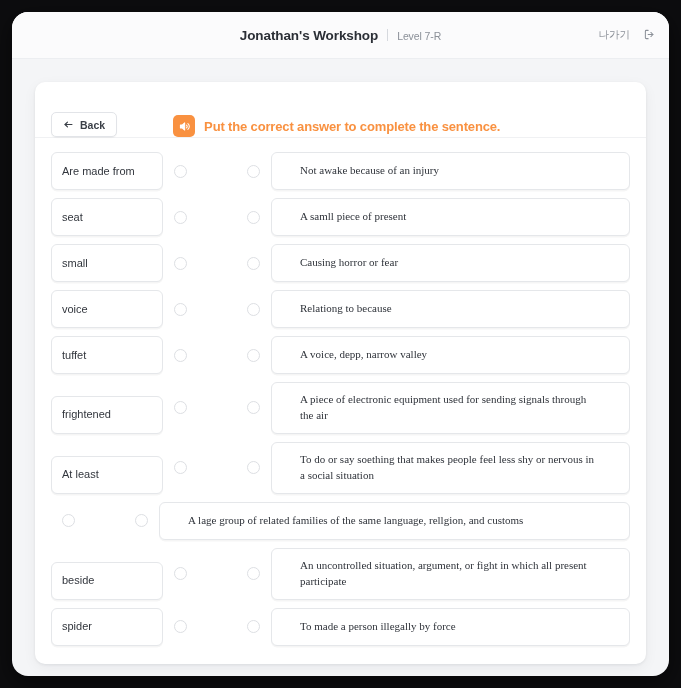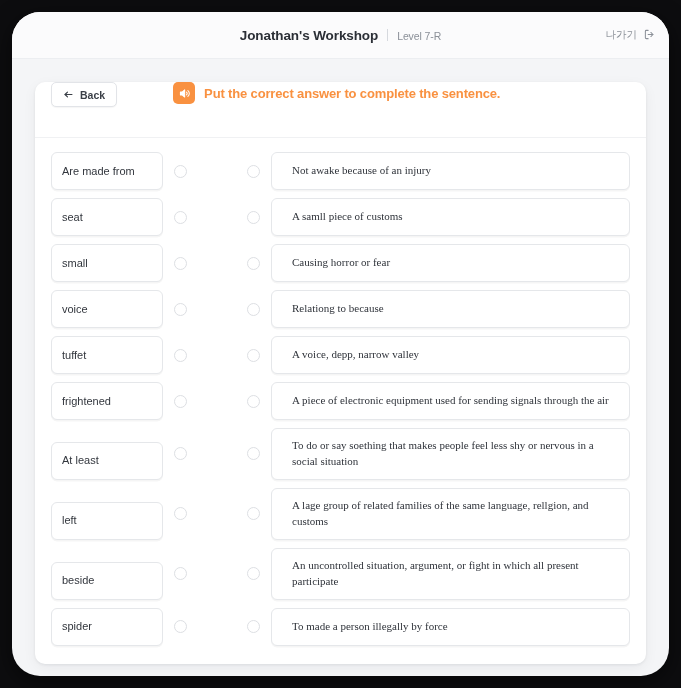--- a/index.html
+++ b/index.html
@@ -15,21 +15,21 @@
   }
 
   
   #window-frame {
     position: absolute;
     left: 12px;
     top: 12px;
     width: 657px;
     height: 664px;
     background: #f4f5f7;
-    border-radius: 28px;
+    border-radius: 16px;
     overflow: hidden;
     box-shadow: 0 6px 22px rgba(0,0,0,0.55);
   }
 
   
   #top-bar {
     position: relative;
     height: 46px;
     background: #fbfbfc;
     border-bottom: 1px solid #eceef1;
@@ -61,21 +61,21 @@
     color: #8b9098;
     letter-spacing: -0.1px;
   }
   #exit-group {
     position: absolute;
     right: 14px;
     top: 50%;
     transform: translateY(-50%);
     display: flex;
     align-items: center;
-    gap: 7px;
+    gap: 14px;
     cursor: pointer;
   }
   .exit-label {
     font-size: 10.5px;
     color: #8b9098;
   }
   .exit-icon { display: block; }
 
   
   #quiz-card {
@@ -83,21 +83,21 @@
     left: 23px;
     top: 70px;
     width: 611px;
     background: #ffffff;
     border-radius: 10px;
     box-shadow: 0 1px 3px rgba(18,22,30,0.07), 0 4px 14px rgba(18,22,30,0.05);
   }
   #card-header {
     height: 56px;
     display: flex;
-    align-items: flex-start;
+    align-items: flex-end;
     padding: 0 16px;
     border-bottom: 1px solid #f0f1f3;
     box-sizing: border-box;
   }
   #back-button {
     display: inline-flex;
     align-items: center;
     gap: 6px;
     height: 25px;
     padding: 0 11px;
@@ -199,21 +199,21 @@
     align-items: center;
   }
   .def-box {
     width: 100%;
     min-height: 38px;
     box-sizing: border-box;
     border: 1px solid #e5e7ea;
     border-radius: 6px;
     background: #fff;
     box-shadow: 0 1.5px 0 rgba(20,24,32,0.045);
-    padding: 9px 20px;
+    padding: 9px 28px;
     display: flex;
     align-items: center;
     cursor: pointer;
   }
   .def-text {
     font-size: 11px;
     color: #2f333a;
     line-height: 1.45;
     font-family: "Liberation Serif", serif;
   }
@@ -292,21 +292,21 @@
             </div>
           </div>
           <div class="radio-cell left-radio">
             <span class="radio"></span>
           </div>
           <div class="radio-cell right-radio">
             <span class="radio"></span>
           </div>
           <div class="def-cell">
             <div class="def-box">
-              <span class="def-text">A samll piece of customs</span>
+              <span class="def-text">A samll piece of present</span>
             </div>
           </div>
         </div>
         <div class="match-row">
           <div class="term-cell">
             <div class="term-box">
               <span class="term-text">small</span>
             </div>
           </div>
           <div class="radio-cell left-radio">
@@ -387,25 +387,20 @@
           <div class="radio-cell right-radio">
             <span class="radio"></span>
           </div>
           <div class="def-cell">
             <div class="def-box">
               <span class="def-text">To do or say soething that makes people feel less shy or nervous in a social situation</span>
             </div>
           </div>
         </div>
         <div class="match-row">
-          <div class="term-cell">
-            <div class="term-box">
-              <span class="term-text">left</span>
-            </div>
-          </div>
           <div class="radio-cell left-radio">
             <span class="radio"></span>
           </div>
           <div class="radio-cell right-radio">
             <span class="radio"></span>
           </div>
           <div class="def-cell">
             <div class="def-box">
               <span class="def-text">A lage group of related families of the same language, rellgion, and customs</span>
             </div>

